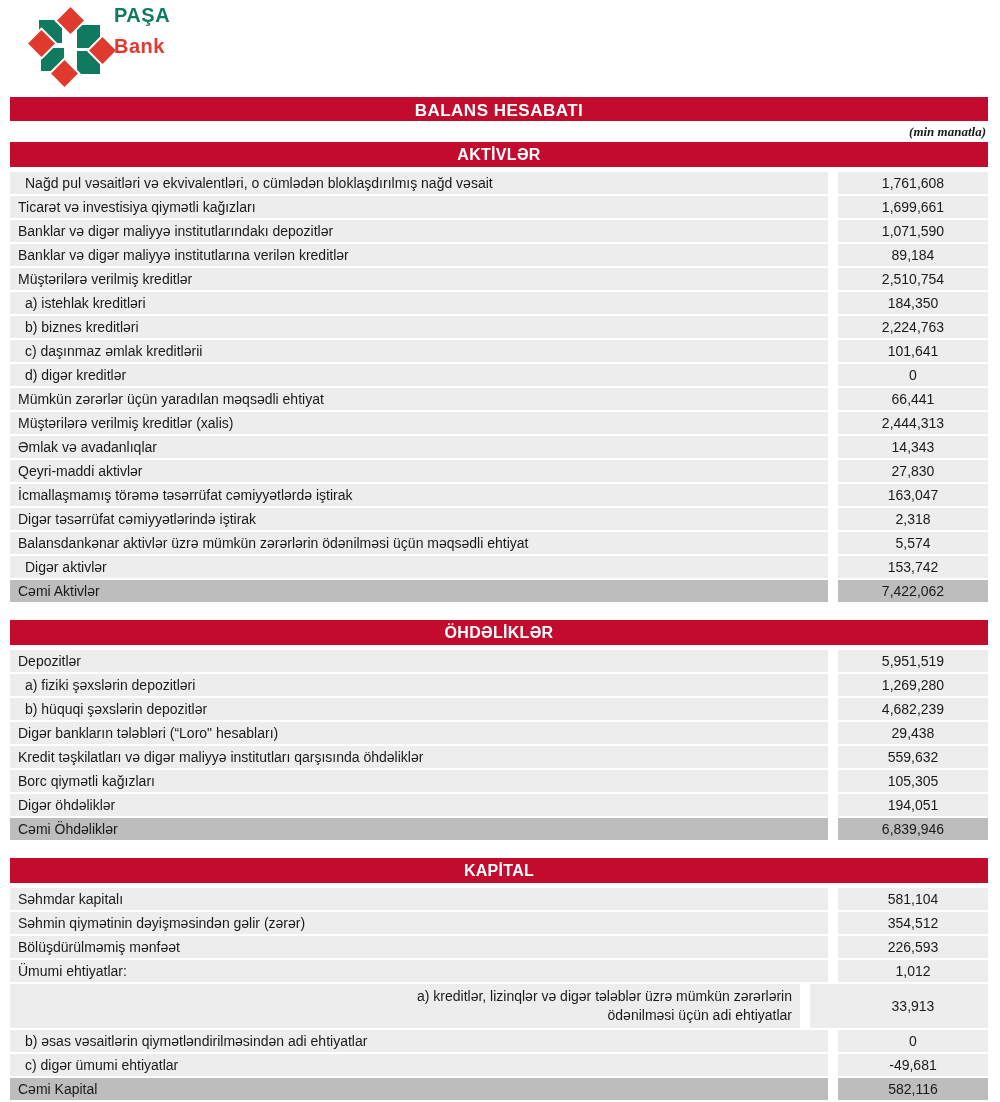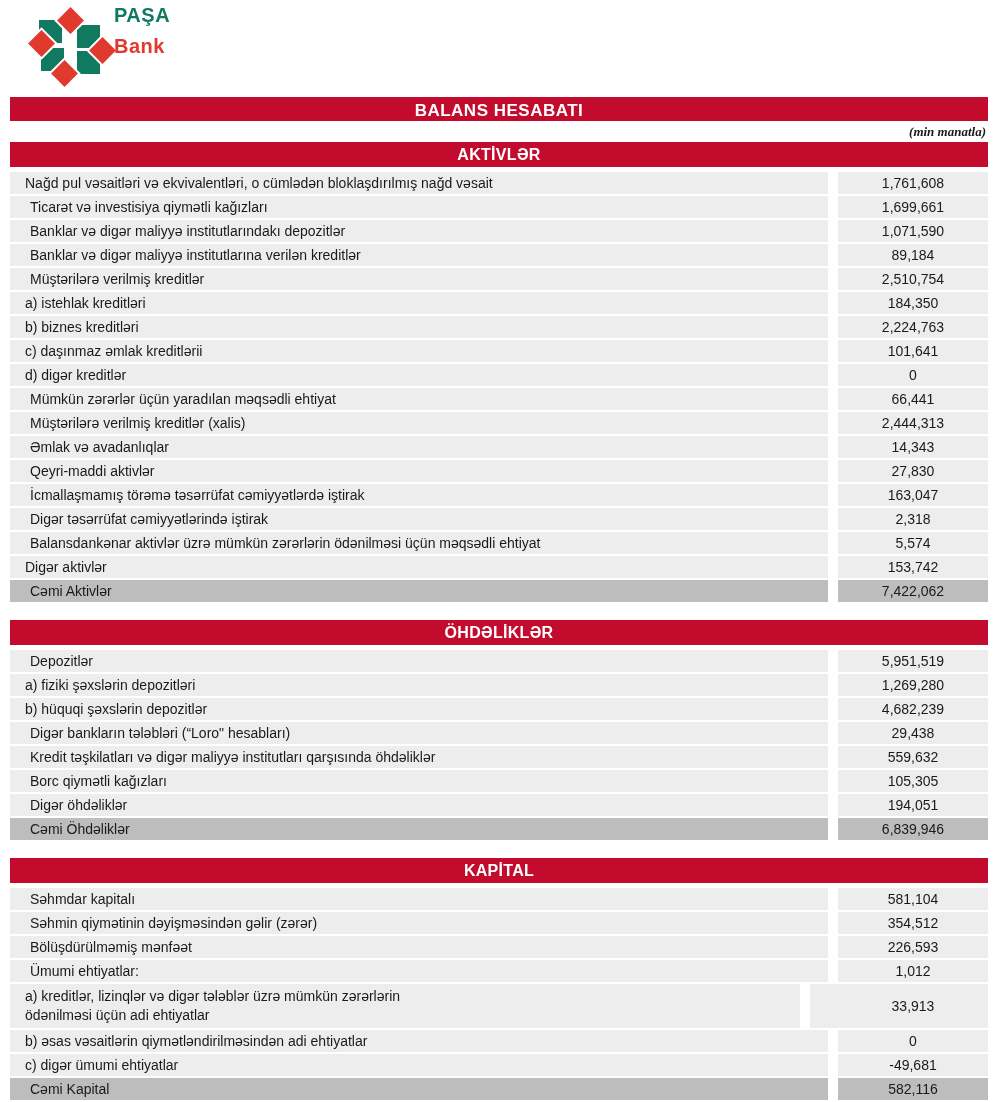--- a/index.html
+++ b/index.html
@@ -28,27 +28,27 @@
                text-align:center; height:24px; line-height:28px; letter-spacing:0.5px; }
   .unit-note { text-align:right; font-family:"Liberation Serif", serif; font-style:italic; font-weight:bold;
                font-size:13px; padding:3px 2px 2px 0; }
   .section { margin-top:0; }
   .section + .section { margin-top:18px; }
   .section-bar { background:var(--red); color:#fff; font-weight:bold; font-size:16px;
                  text-align:center; height:25px; line-height:25px; margin-bottom:5px; letter-spacing:0.3px; }
 
   
   .row { display:flex; margin-bottom:2px; }
-  .label-cell { flex:1; background:var(--row-bg); min-height:20px; padding:1px 20px;
+  .label-cell { flex:1; background:var(--row-bg); min-height:20px; padding:1px 8px;
                 display:flex; flex-direction:column; justify-content:center; font-size:14px; }
   .value-cell { width:150px; margin-left:10px; background:var(--row-bg); min-height:20px;
                 display:flex; align-items:center; justify-content:center; font-size:14px; }
   .row.indent .label-cell { padding-left:15px; }
   .row.total .label-cell, .row.total .value-cell { background:var(--total-bg); font-weight:normal; }
-  .row.twoline .label-cell { min-height:42px; line-height:19px; }
+  .row.twoline .label-cell { min-height:42px; line-height:19px;text-align:right; }
   .row.twoline .value-cell { min-height:42px;padding-left:28px; }
 </style>
 </head>
 <body>
 
 <div class="page">
 
   <div class="logo-header">
     <div class="logo-mark">
       <div class="gsq tl"></div>

